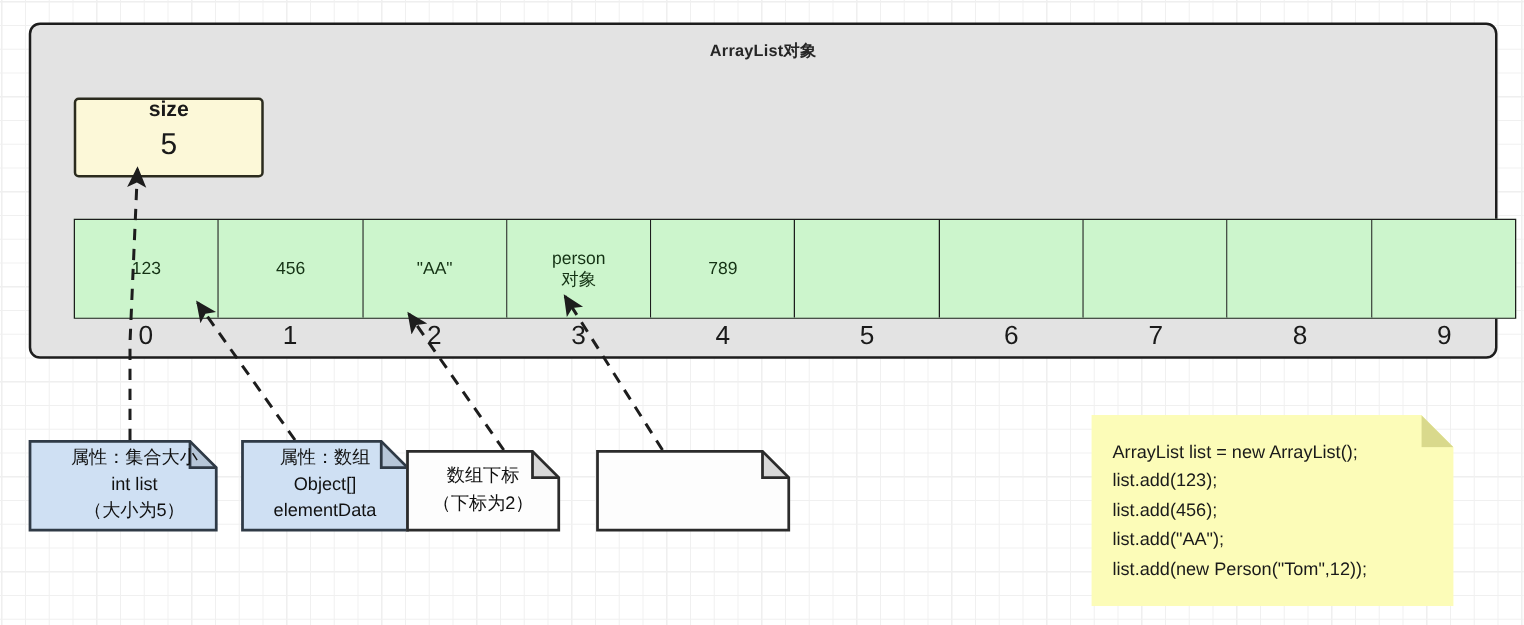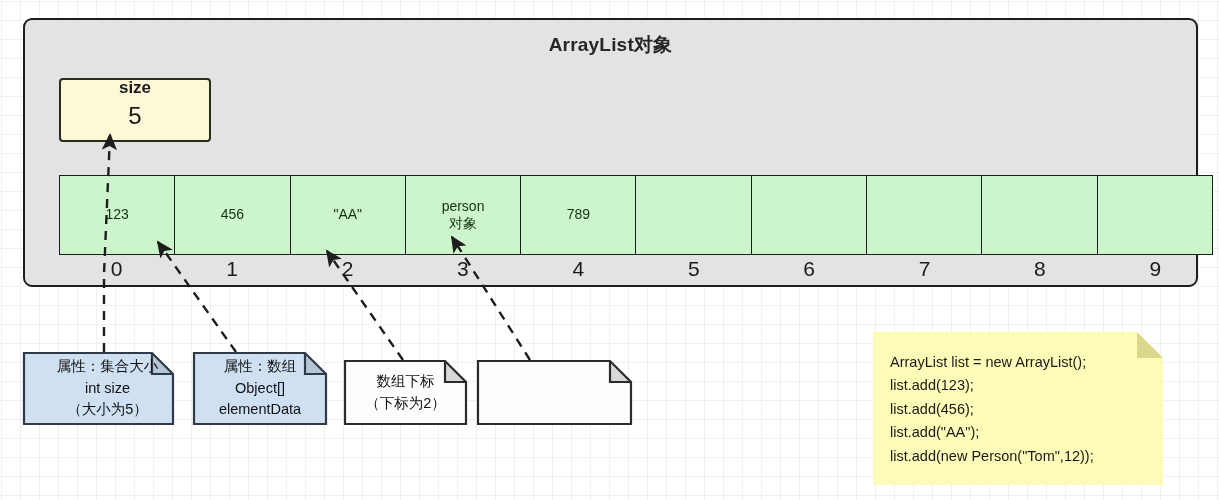--- a/index.html
+++ b/index.html
@@ -45,21 +45,21 @@
     border: 2px solid #1d1d1d;
     border-radius: 9px;
     box-sizing: border-box;
   }
   #arraylist-title {
     position: absolute;
     left: 0;
     top: 12px;
     width: 100%;
     text-align: center;
-    font-size: 19px;
+    font-size: 13px;
     font-weight: bold;
     color: #262626;
     letter-spacing: .2px;
   }
 
   
   #size-box {
     position: absolute;
     left: 34px;
     top: 58px;
@@ -298,42 +298,42 @@
   <div class="note-shape">
     <div class="fill"></div>
       <div class="fold"></div>
     <svg viewBox="0 0 151 73" preserveAspectRatio="none">
       <path d="M1,1 L129,1 L150,22 L150,72 L1,72 Z" fill="none" stroke="#2f3a46" stroke-width="2.2"></path>
       <path d="M129,1 L129,22 L150,22" fill="none" stroke="#2f3a46" stroke-width="2.2"></path>
     </svg>
   </div>
   <div class="note-body">
       <span class="note-line">属性：集合大小</span>
-      <span class="note-line">int size</span>
+      <span class="note-line">int list</span>
       <span class="note-line">（大小为5）</span>
     </div>
 </div>
 
 <div class="note note-blue" id="note-1" style="left:193px; top:352px; width:134px; height:73px;">
   <div class="note-shape">
     <div class="fill"></div>
       <div class="fold"></div>
     <svg viewBox="0 0 134 73" preserveAspectRatio="none">
       <path d="M1,1 L112,1 L133,22 L133,72 L1,72 Z" fill="none" stroke="#2f3a46" stroke-width="2.2"></path>
       <path d="M112,1 L112,22 L133,22" fill="none" stroke="#2f3a46" stroke-width="2.2"></path>
     </svg>
   </div>
   <div class="note-body">
       <span class="note-line">属性：数组</span>
       <span class="note-line">Object[]</span>
       <span class="note-line">elementData</span>
     </div>
 </div>
 
-<div class="note note-white" id="note-2" style="left:344px; top:360px; width:123px; height:65px;">
+<div class="note note-white" id="note-2" style="left:325px; top:360px; width:123px; height:65px;">
   <div class="note-shape">
     <div class="fill"></div>
       <div class="fold"></div>
     <svg viewBox="0 0 123 65" preserveAspectRatio="none">
       <path d="M1,1 L101,1 L122,22 L122,64 L1,64 Z" fill="none" stroke="#2b2b2b" stroke-width="2.2"></path>
       <path d="M101,1 L101,22 L122,22" fill="none" stroke="#2b2b2b" stroke-width="2.2"></path>
     </svg>
   </div>
   <div class="note-body">
       <span class="note-line">数组下标</span>

